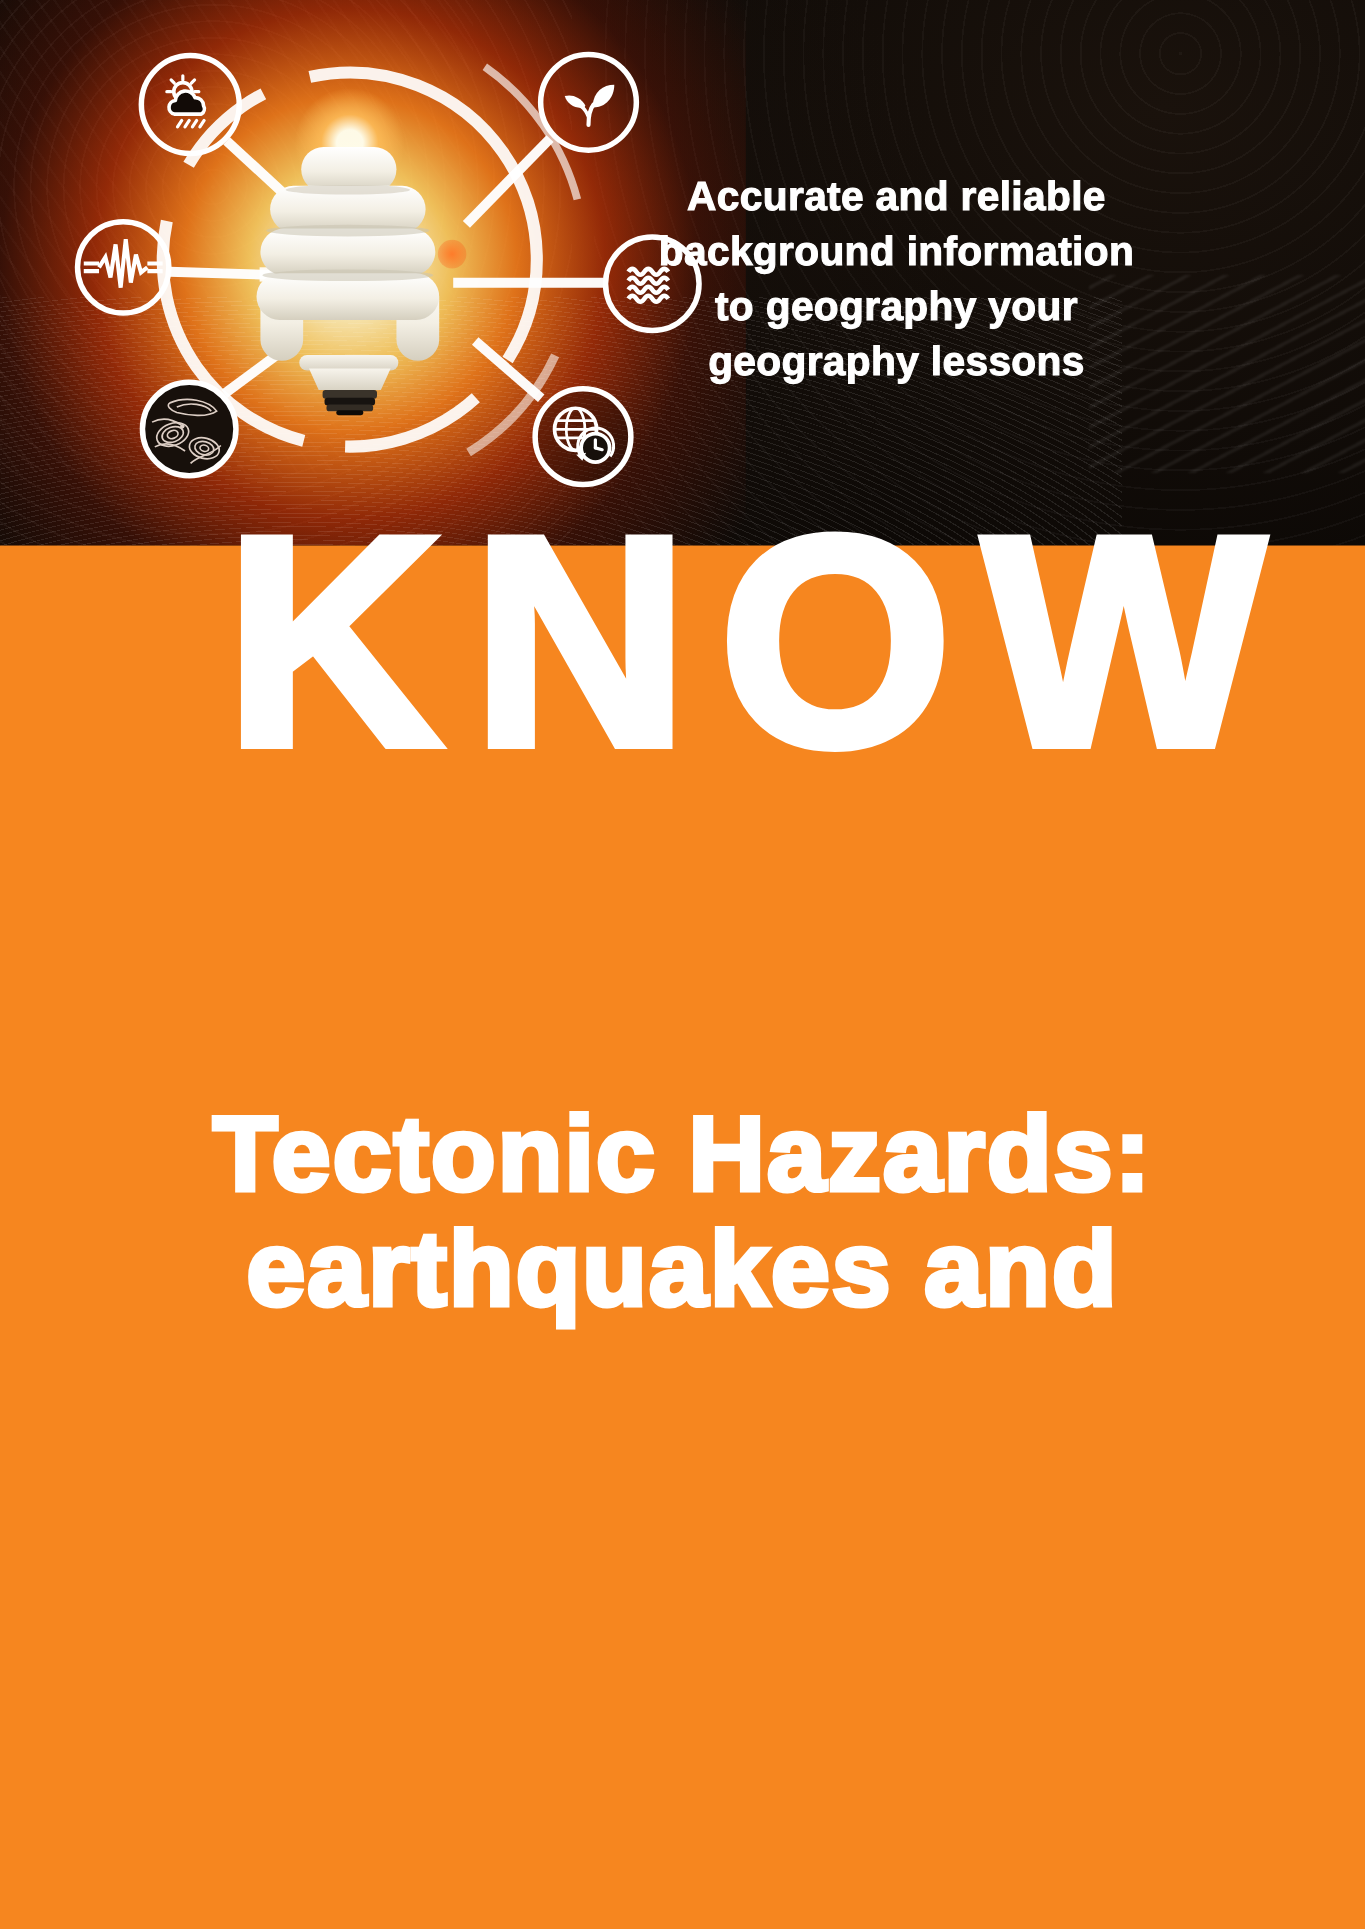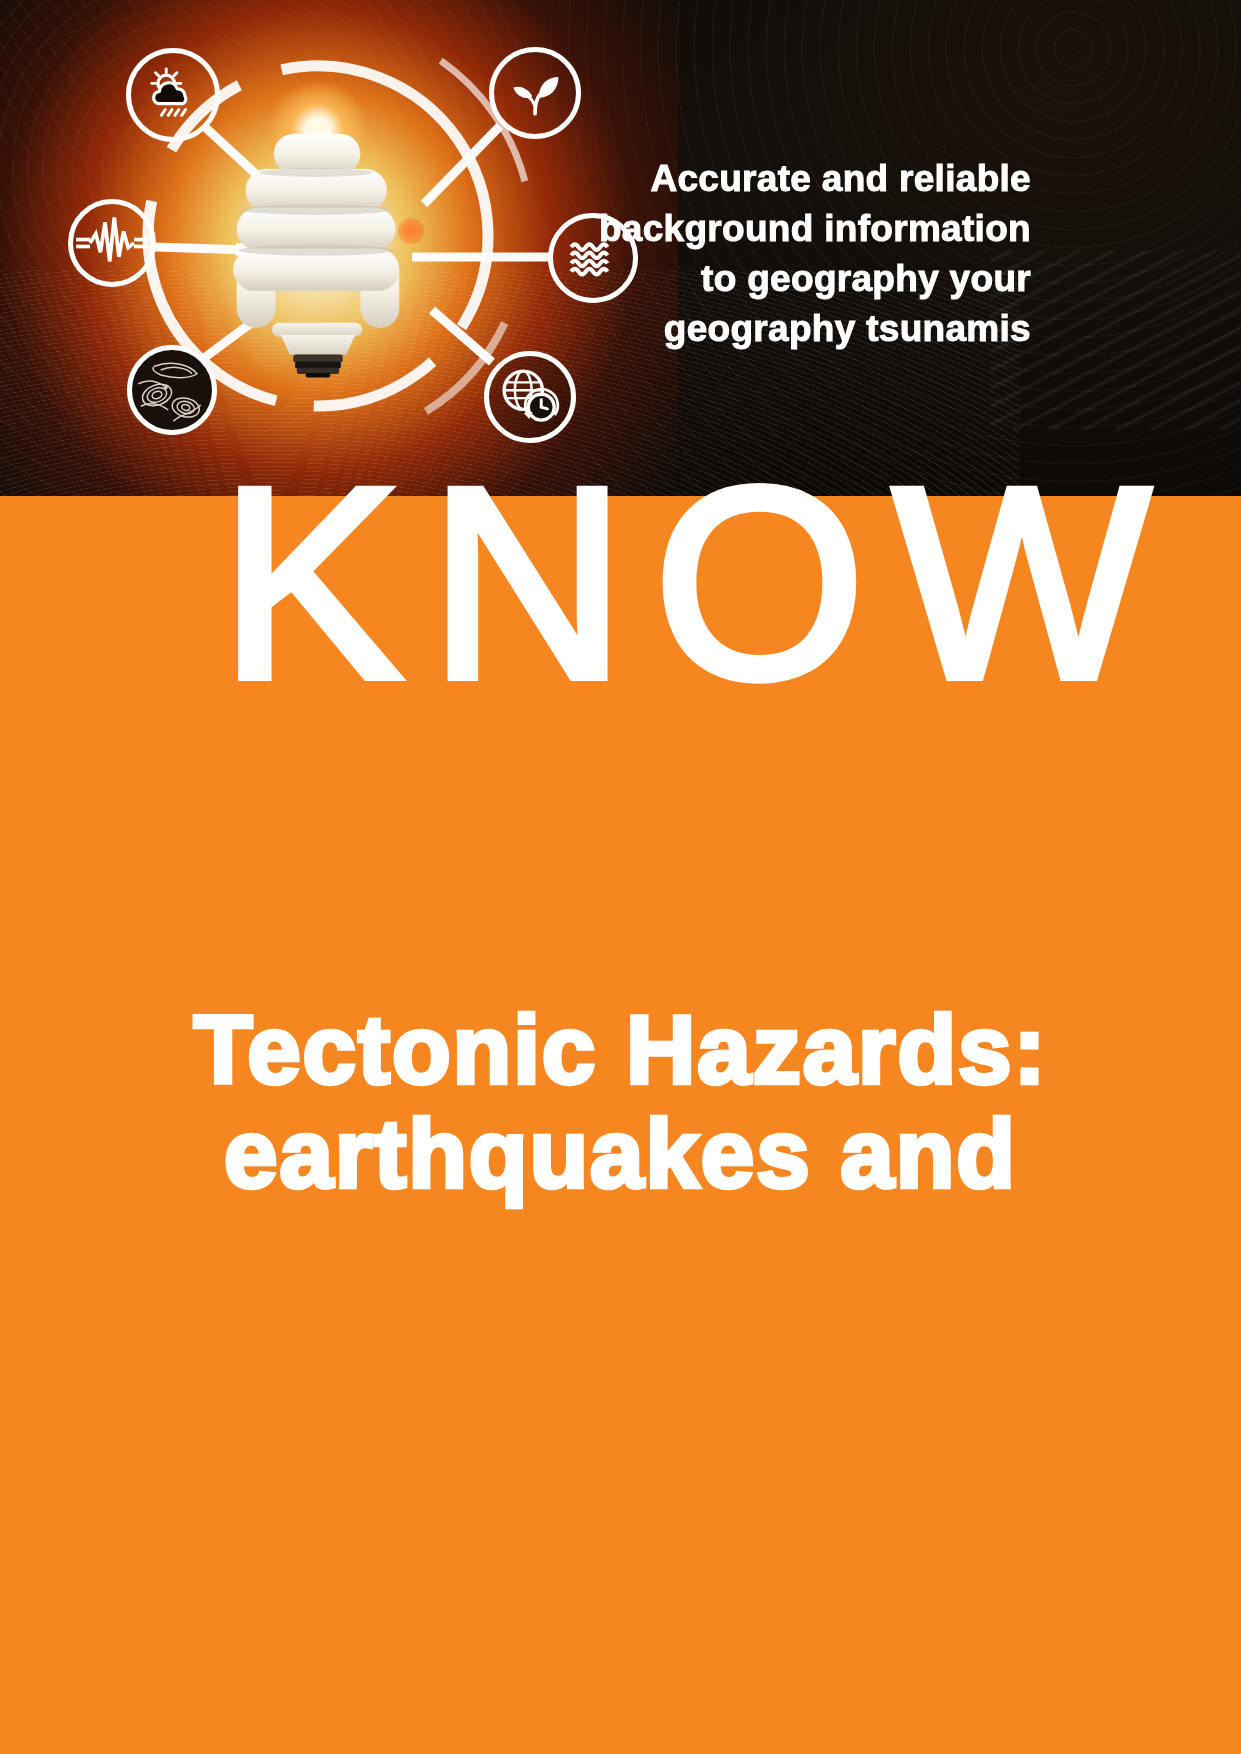--- a/index.html
+++ b/index.html
@@ -40,29 +40,29 @@
   .bulb{position:absolute; left:212px; top:116px; width:212px; height:272px;}
   .icon-circle{position:absolute; border:5px solid #fff; border-radius:50%; box-sizing:border-box;
     display:flex; align-items:center; justify-content:center;}
   .ic-weather{left:126px; top:48px;  width:94px; height:94px;}
   .ic-plant  {left:489px; top:47px;  width:92px; height:92px;}
   .ic-seismo {left:68px;  top:199px; width:88px; height:88px;}
   .ic-waves  {left:548px; top:213px; width:90px; height:90px;}
   .ic-topo   {left:127px; top:345px; width:90px; height:90px; background:#17100b;}
   .ic-globe  {left:484px; top:351px; width:92px; height:92px; background:rgba(16,10,7,.35);}
   .tagline{
-    position:absolute; top:154px; right:210px; text-align:right;
+    position:absolute; top:154px; right:210px; text-align:center;
     color:#fff; font-size:37px; line-height:50px; font-weight:bold;
     letter-spacing:.3px; -webkit-text-stroke:1px #fff;
   }
   
   .orange{position:absolute; left:0; top:496px; width:1241px; height:1258px; background:#F6861F;}
   .brand{
     position:absolute; top:-16px; right:63px; text-align:right; color:#fff;
-    font-size:272px; line-height:207px; font-weight:normal; letter-spacing:28px;
+    font-size:272px; line-height:207px; font-weight:bold; letter-spacing:28px;
     -webkit-text-stroke:8px #fff; white-space:nowrap;
   }
   .cover-title{
     position:absolute; top:502px; left:0; width:100%; text-align:center; color:#fff;
     font-size:96px; line-height:104px; font-weight:bold; letter-spacing:2px;
     -webkit-text-stroke:4.5px #fff;
   }
 </style>
 </head>
 <body>
@@ -219,21 +219,21 @@
         <line x1="42" y1="41" x2="47.5" y2="42.5" stroke-width="2.6" stroke-linecap="round"></line>
         <path d="M30.5,48 A14.5,14.5 0 1 1 54,48" stroke-width="2.4"></path>
         <polygon points="31.5,51.5 26.5,46.5 34.5,45" fill="#fff" stroke="none"></polygon>
       </svg>
     </div>
 
     <div class="tagline">
       <div>Accurate and reliable</div>
       <div>background information</div>
       <div>to geography your</div>
-      <div>geography tsunamis</div>
+      <div>geography lessons</div>
     </div>
   </div>
 
   <div class="orange">
     <div class="brand">
       <div>KNOW</div>
     </div>
     <div class="cover-title">
       <div>Tectonic Hazards:</div>
       <div>earthquakes and</div>

